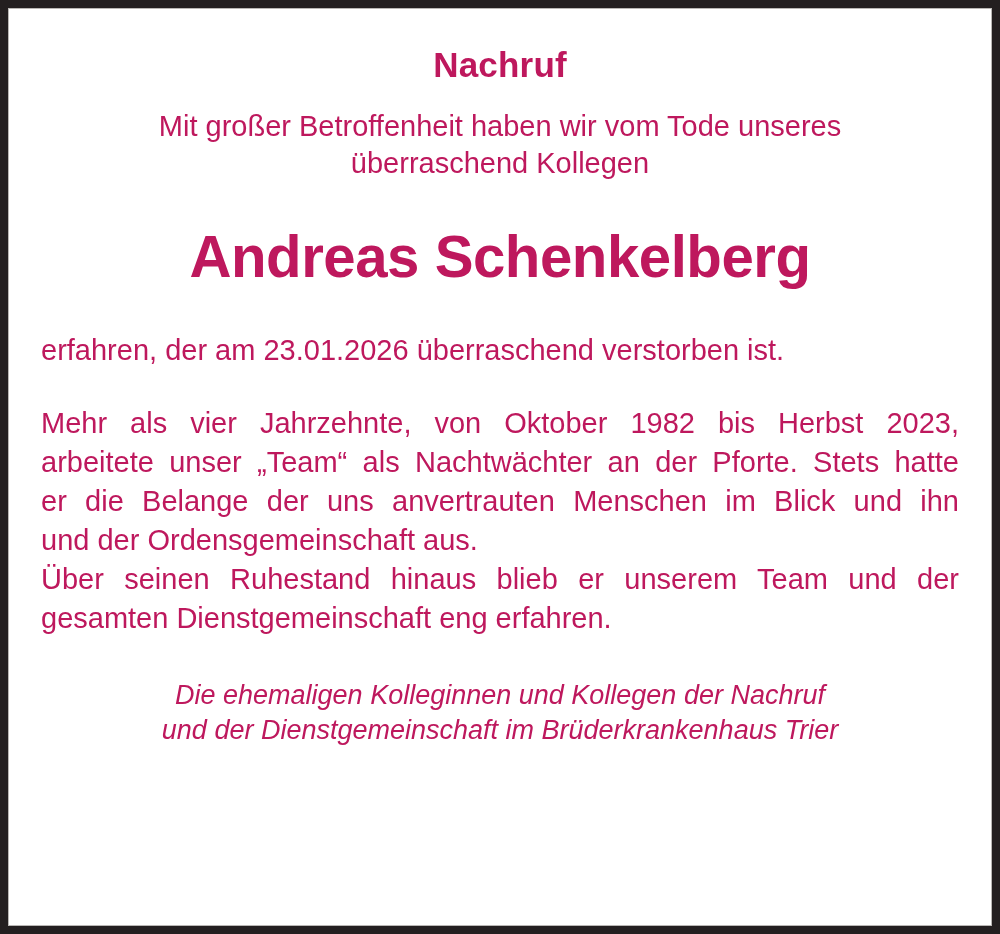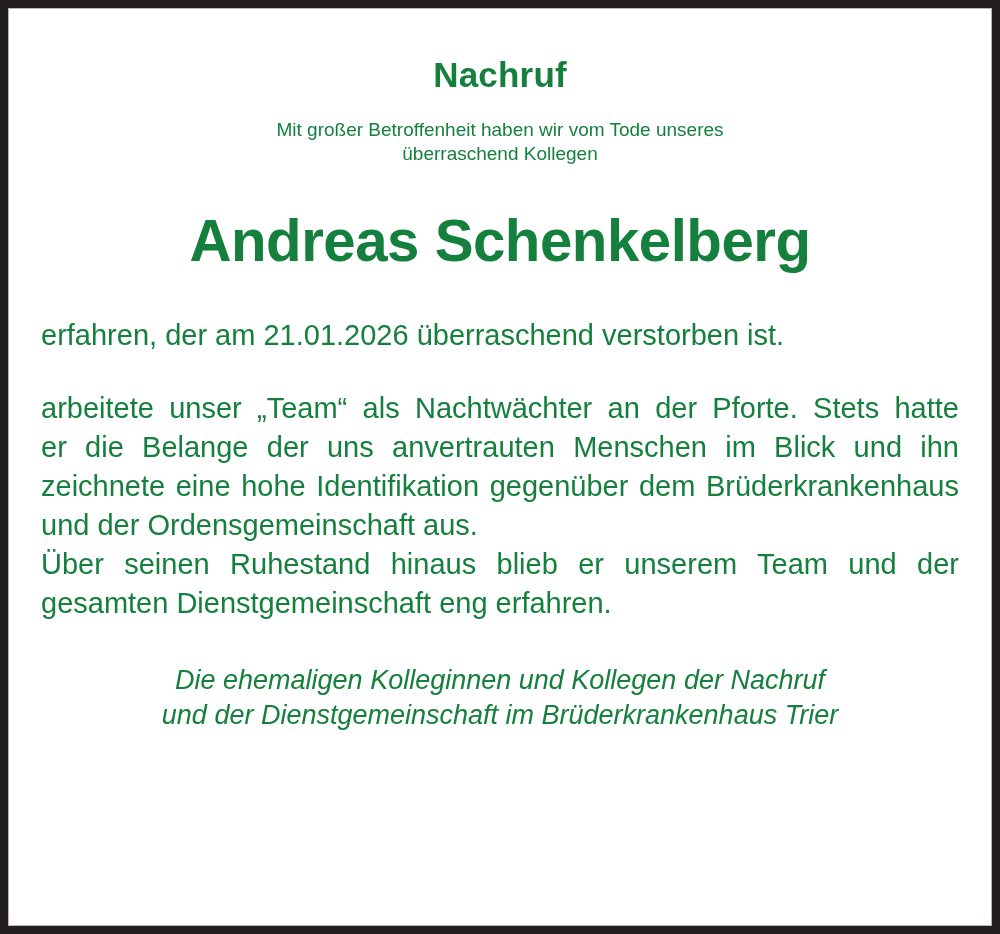--- a/index.html
+++ b/index.html
@@ -30,40 +30,40 @@
     height: 100%;
     background: #ffffff;
     border: 1px solid #b9b7b5;
     padding: 0;
   }
   .notice-paper {
     box-sizing: border-box;
     width: 100%;
     height: 100%;
     background: #ffffff;
-    color: #15803d;
-    padding: 42px 31px 18px 31px;
+    color: #be185d;
+    padding: 32px 31px 18px 31px;
     display: flex;
     flex-direction: column;
   }
 
   
   .notice-heading {
     text-align: center;
     font-weight: bold;
     font-size: 35px;
     line-height: 1.05;
     letter-spacing: 0.2px;
     margin: 6px 0 0 0;
   }
 
   
   .notice-intro {
     text-align: center;
-    font-size: 19px;
+    font-size: 29px;
     line-height: 1.28;
     margin: 24px 0 0 0;
     padding: 0 24px;
     font-stretch: semi-condensed;
   }
   .notice-intro .line {
     display: block;
   }
 
   
@@ -129,26 +129,26 @@
 
       <h1 class="notice-heading">Nachruf</h1>
 
       <div class="notice-intro">
         <span class="line">Mit großer Betroffenheit haben wir vom Tode unseres</span>
         <span class="line">überraschend Kollegen</span>
       </div>
 
       <div class="deceased-name">Andreas Schenkelberg</div>
 
-      <div class="body-block death-line">erfahren, der am 21.01.2026 überraschend verstorben ist.</div>
+      <div class="body-block death-line">erfahren, der am 23.01.2026 überraschend verstorben ist.</div>
 
       <div class="body-block body-paragraph">
+        <span class="line justified">Mehr als vier Jahrzehnte, von Oktober 1982 bis Herbst 2023,</span>
         <span class="line justified">arbeitete unser „Team“ als Nachtwächter an der Pforte. Stets hatte</span>
         <span class="line justified">er die Belange der uns anvertrauten Menschen im Blick und ihn</span>
-        <span class="line justified">zeichnete eine hohe Identifikation gegenüber dem Brüderkrankenhaus</span>
         <span class="line last">und der Ordensgemeinschaft aus.</span>
         <span class="line justified">Über seinen Ruhestand hinaus blieb er unserem Team und der</span>
         <span class="line last">gesamten Dienstgemeinschaft eng erfahren.</span>
       </div>
 
 
       <div class="signature">
         <span class="line">Die ehemaligen Kolleginnen und Kollegen der Nachruf</span>
         <span class="line">und der Dienstgemeinschaft im Brüderkrankenhaus Trier</span>
       </div>

